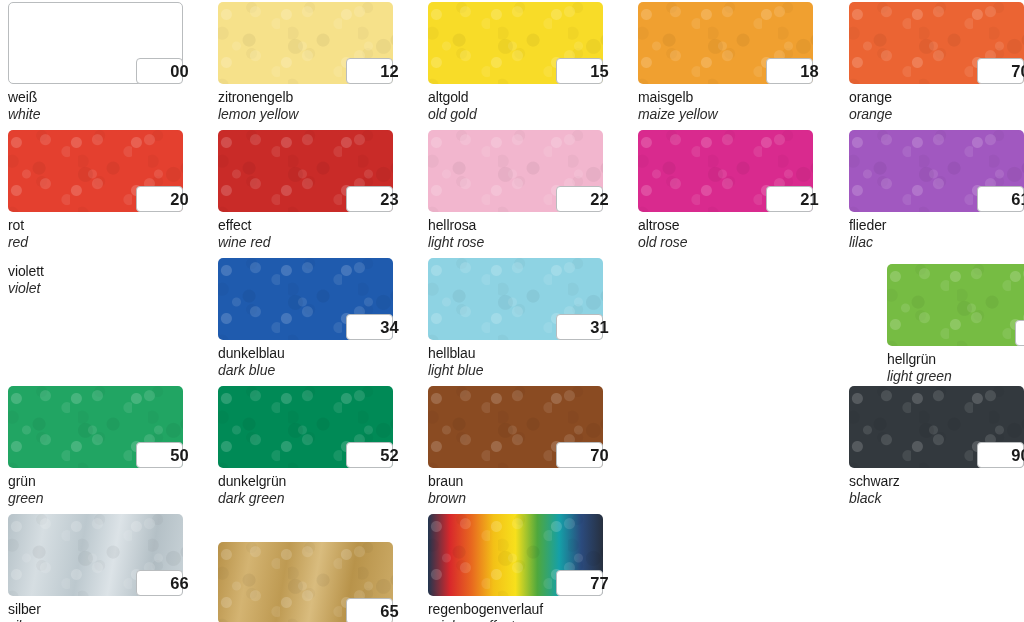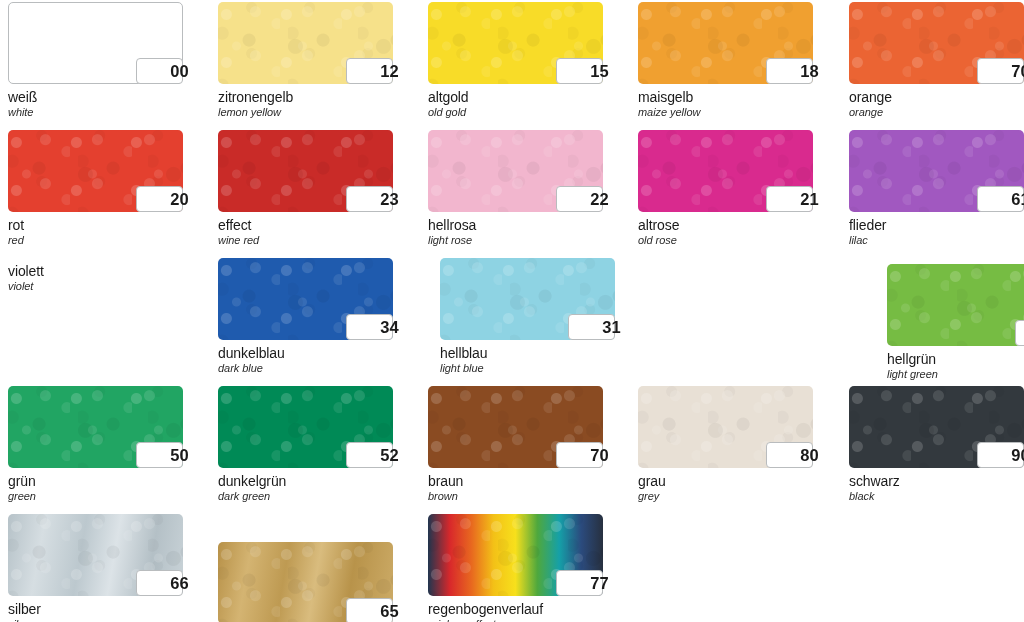--- a/index.html
+++ b/index.html
@@ -86,21 +86,21 @@
   .label-de {
     margin-top: 6px;
     font-size: 14px;
     color: #1a1a1a;
     line-height: 1.05;
     letter-spacing: -.1px;
     white-space: nowrap;
   }
   .label-en {
     margin-top: 2px;
-    font-size: 11px;
+    font-size: 14px;
     font-style: italic;
     color: #2b2b2b;
     line-height: 1.05;
     letter-spacing: -.05px;
     white-space: nowrap;
   }
 </style>
 </head>
 <body>
 
@@ -190,21 +190,21 @@
       <div class="label-en">violet</div>
     </div>
     <div class="swatch-cell" style="left: 218px; top: 258px;">
       <div class="swatch" style="background: rgb(31, 91, 174);">
         <div class="tex"></div>
         <div class="badge">34</div>
       </div>
       <div class="label-de">dunkelblau</div>
       <div class="label-en">dark blue</div>
     </div>
-    <div class="swatch-cell" style="left: 440px; top: 258px;">
+    <div class="swatch-cell" style="left: 428px; top: 258px;">
       <div class="swatch" style="background: rgb(142, 211, 227);">
         <div class="tex"></div>
         <div class="badge">31</div>
       </div>
       <div class="label-de">hellblau</div>
       <div class="label-en">light blue</div>
     </div>
     <div class="swatch-cell" style="left: 849px; top: 264px; margin-left: 38px;">
       <div class="swatch" style="background: rgb(118, 188, 67);">
         <div class="tex"></div>
@@ -230,28 +230,20 @@
       <div class="label-en">dark green</div>
     </div>
     <div class="swatch-cell" style="left: 428px; top: 386px;">
       <div class="swatch" style="background: rgb(138, 75, 34);">
         <div class="tex"></div>
         <div class="badge">70</div>
       </div>
       <div class="label-de">braun</div>
       <div class="label-en">brown</div>
     </div>
-    <div class="swatch-cell" style="left: 638px; top: 386px;">
-      <div class="swatch" style="background: rgb(232, 224, 213);">
-        <div class="tex"></div>
-        <div class="badge">80</div>
-      </div>
-      <div class="label-de">grau</div>
-      <div class="label-en">grey</div>
-    </div>
     <div class="swatch-cell" style="left: 849px; top: 386px;">
       <div class="swatch" style="background: rgb(51, 57, 62);">
         <div class="tex"></div>
         <div class="badge">90</div>
       </div>
       <div class="label-de">schwarz</div>
       <div class="label-en">black</div>
     </div>
     <div class="swatch-cell" style="left: 8px; top: 514px;">
       <div class="swatch" style="background: linear-gradient(100deg, rgb(182, 194, 200) 0%, rgb(214, 222, 226) 20%, rgb(188, 200, 206) 42%, rgb(220, 227, 231) 60%, rgb(180, 192, 198) 80%, rgb(201, 211, 216) 100%), rgb(195, 205, 210);">

